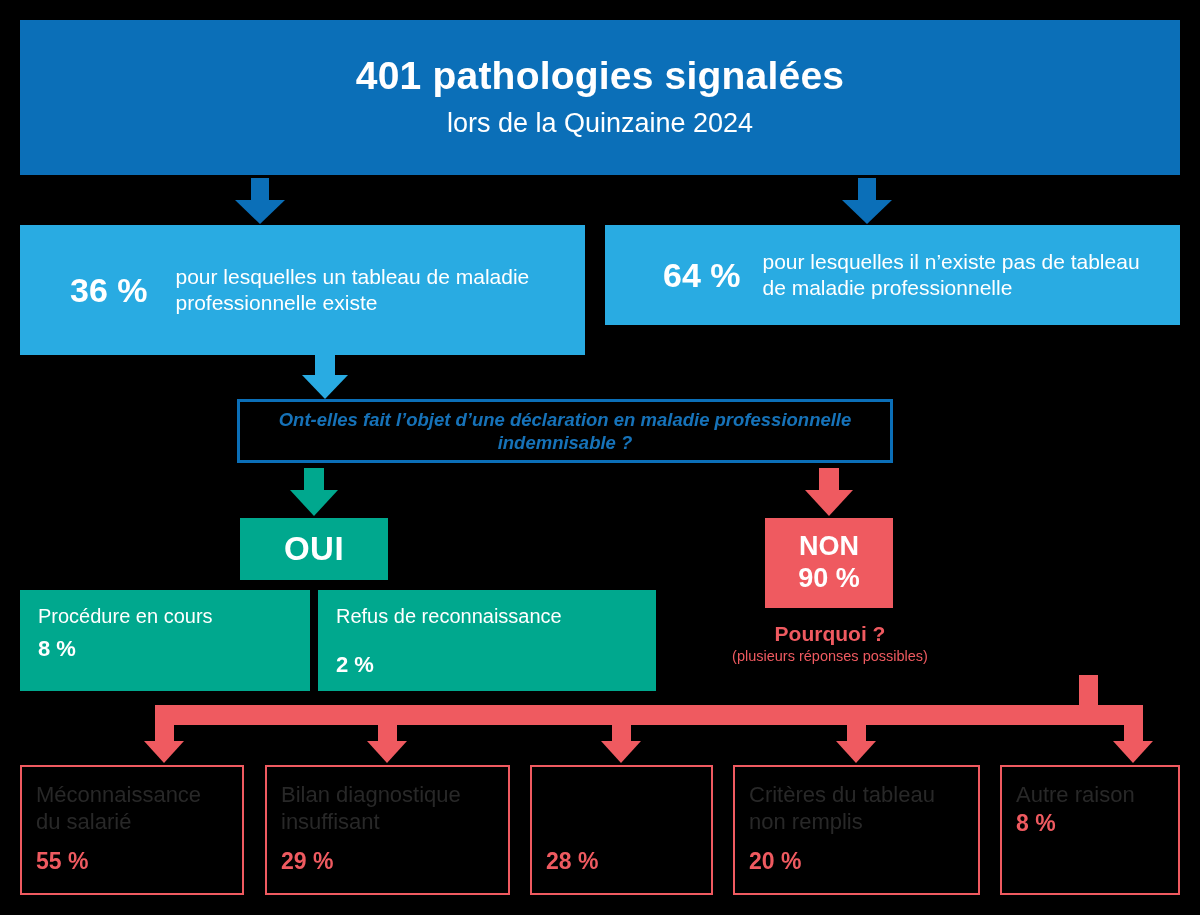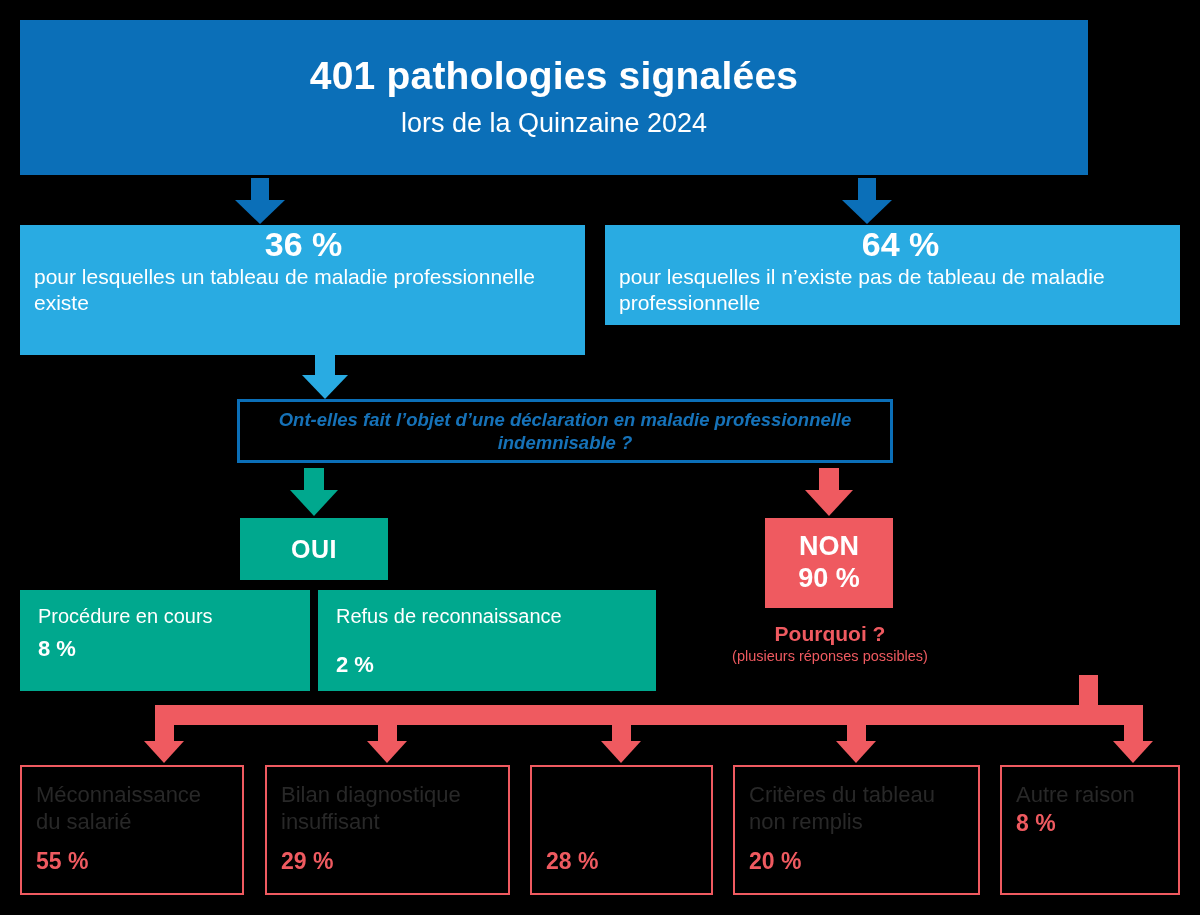--- a/index.html
+++ b/index.html
@@ -6,37 +6,36 @@
   body{
     width:1200px;height:915px;position:relative;overflow:hidden;
     font-family:"Liberation Sans", sans-serif;
     background:#000;
   }
   .stage{position:absolute;left:0;top:0;width:1200px;height:915px;}
   .abs{position:absolute;box-sizing:border-box;}
 
   
   .header{
-    left:20px;top:20px;width:1068px;height:155px;
+    left:20px;top:20px;width:1160px;height:155px;
     background:#0b6fb8;color:#fff;
     display:flex;flex-direction:column;align-items:center;justify-content:center;
   }
   .header-title{
     font-size:39px;font-weight:bold;letter-spacing:.2px;line-height:1.1;
     text-align:center;
   }
   .header-sub{
     font-size:27px;font-weight:300;line-height:1.2;margin-top:9px;text-align:right;
   }
 
   
   .statbox{
     background:#29abe2;color:#fff;display:flex;align-items:center;
-    padding:0 14px;
-    flex-direction:column;
+    padding:0 20px;
   }
   .statbox .pct{
     font-size:34px;font-weight:bold;white-space:nowrap;
     flex:0 0 auto;margin-right:20px;
   }
   .statbox .txt{
     font-size:21px;line-height:1.25;font-weight:400;
   }
   #stat-left{left:20px;top:225px;width:565px;height:130px;}
   #stat-left .pct{margin-left:30px;margin-right:28px;}
@@ -50,21 +49,21 @@
     display:flex;align-items:center;justify-content:center;
     text-align:center;
     font-style:italic;font-weight:bold;font-size:18.5px;line-height:1.25;
     padding:7px 16px;
   }
 
   
   .oui{
     left:240px;top:518px;width:148px;height:62px;background:#00a88e;
     display:flex;align-items:center;justify-content:center;
-    color:#fff;font-size:25px;font-weight:bold;letter-spacing:.5px;
+    color:#fff;font-size:33px;font-weight:bold;letter-spacing:.5px;
   }
   .non{
     left:765px;top:518px;width:128px;height:90px;background:#ef5a60;
     display:flex;flex-direction:column;align-items:center;justify-content:center;
     color:#fff;font-size:27px;font-weight:bold;line-height:1.18;
   }
 
   
   .pourquoi{
     left:660px;top:622px;width:340px;text-align:center;color:#ef5a60;

